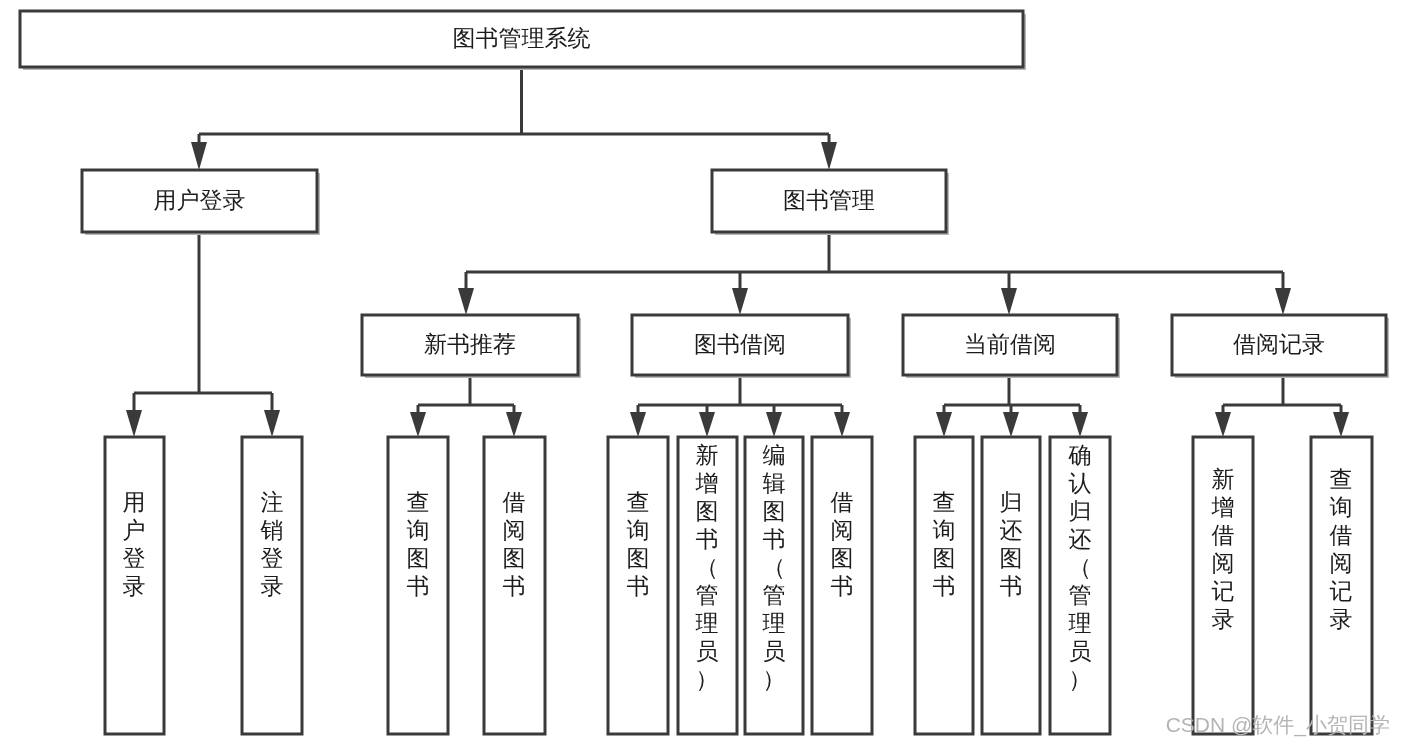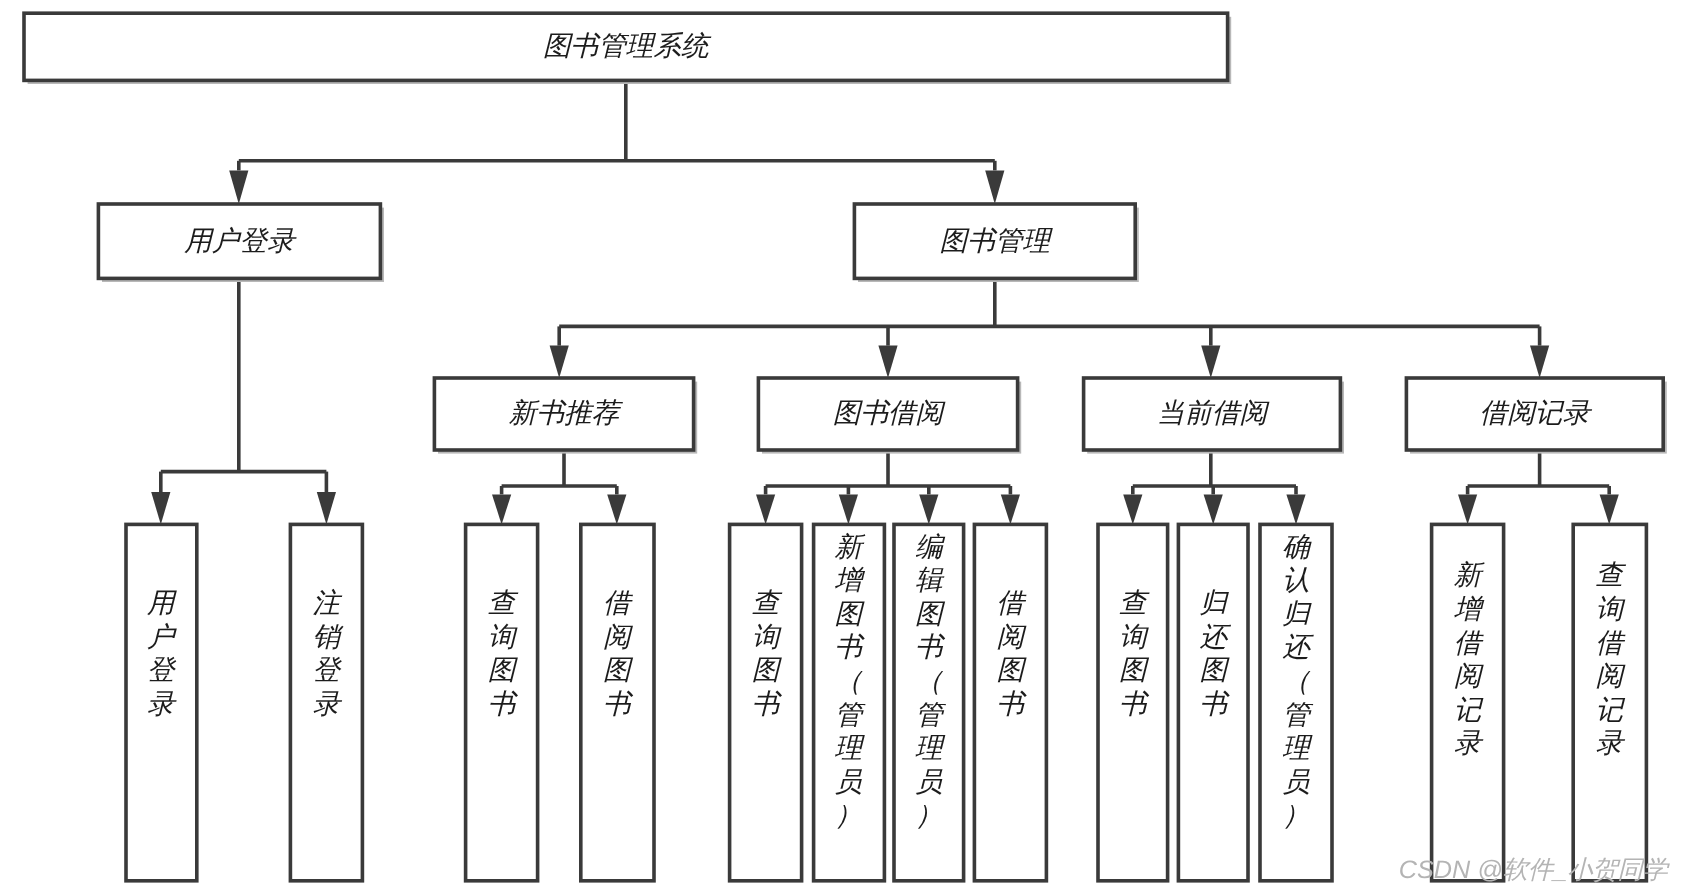--- a/index.html
+++ b/index.html
@@ -13,21 +13,20 @@
     font-family: "Liberation Sans", "DejaVu Sans", sans-serif;
     overflow: hidden;
     position: relative;
   }
   #diagram-root {
     position: absolute;
     left: 0;
     top: 0;
     width: 1405px;
     height: 747px;
-    font-style: italic;
   }
   svg.flowchart {
     display: block;
     width: 1405px;
     height: 747px;
   }
   .node-rect {
     fill: #ffffff;
     stroke: #3a3a3a;
     stroke-width: 3;

